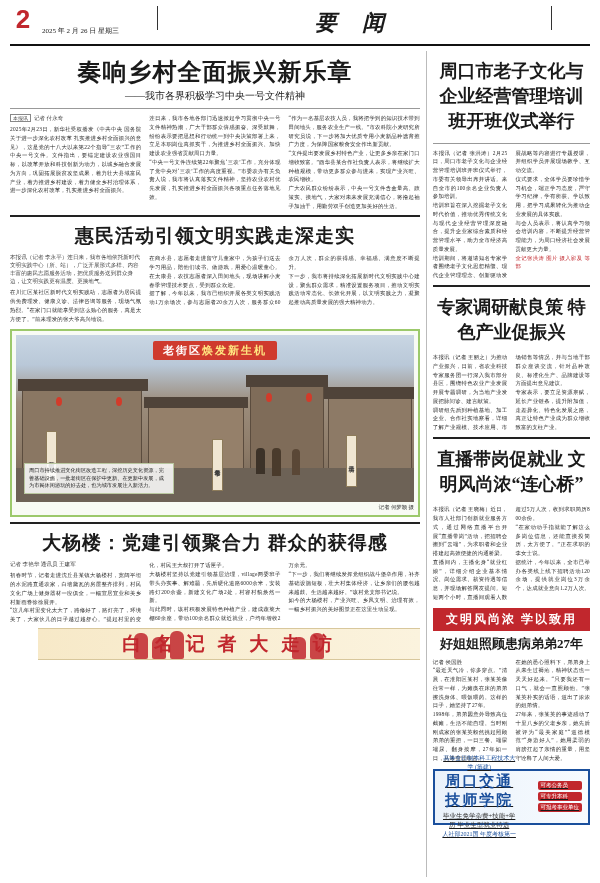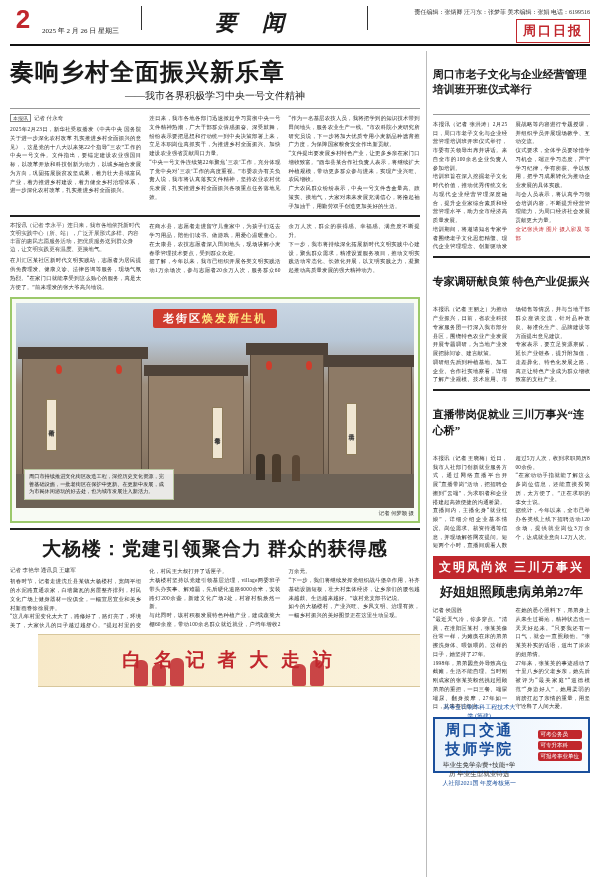--- a/index.html
+++ b/index.html
@@ -46,21 +46,21 @@
 
   
   .body-wrap { display:flex; gap:6px; margin-top:5px; height:826px; }
   .col-left { width:412px; position:relative; }
   .col-right { width:158px; position:relative; }
 
   .rule-v { width:1px; background:#bbb; }
 
   
   .h1 {
-    font-size:24px; font-weight:bold; text-align:left; letter-spacing:1px;
+    font-size:24px; font-weight:bold; text-align:center; letter-spacing:1px;
     line-height:1.25; margin:6px 0 2px 0;
   }
   .h1-sub { font-size:10px; text-align:center; color:#222; margin-bottom:5px; }
   .h2 {
     font-size:19px; font-weight:bold; text-align:center; letter-spacing:1px;
     margin:6px 0 5px 0;
   }
 
   .hr-thin { border-top:1px solid #999; margin:5px 0; }
   .hr-thick { border-top:2px solid #222; margin:5px 0; }
@@ -77,21 +77,21 @@
     display:inline-block; border:1px solid #888; font-size:5px; padding:0 2px;
     margin-right:3px; color:#444;
   }
   .end { color:#c1272d; }
 
   
   .photo-block {
     border:2px solid #9cc96b; padding:4px; margin:6px 0 4px 0; background:#f8fbf4;
   }
   .photo {
-    position:relative; height:205px; overflow:hidden;
+    position:relative; height:167px; overflow:hidden;
     background:linear-gradient(#c9d6e3 0%, #b9c8d8 18%, #9c8d7c 40%, #8d7b68 70%, #6f6052 100%);
   }
   .ph-banner {
     position:absolute; top:6px; left:50%; transform:translateX(-50%);
     background:#cf3b2e; color:#fff; font-size:11px; font-weight:bold;
     padding:2px 10px; letter-spacing:2px; white-space:nowrap;
     border-radius:2px;
   }
   .ph-banner .hl { color:#ffe680; }
   .bldg {
@@ -108,49 +108,49 @@
   }
   .ph-caption {
     position:absolute; left:8px; bottom:8px; width:150px;
     background:rgba(255,255,255,0.86); border:1px solid #b9c79f;
     font-size:5.2px; line-height:1.5; padding:3px 4px; color:#222;
   }
   .ph-credit { text-align:right; font-size:5.4px; color:#333; margin-top:2px; }
 
   
   .rbox-title {
-    font-size:11px; font-weight:bold; text-align:left; line-height:1.4;
-    margin:16px 0;
+    font-size:18px; font-weight:bold; text-align:center; line-height:1.4;
+    margin:8px 0;
   }
   .redbar {
     background:#c1272d; color:#fff; font-size:12px; font-weight:bold;
     text-align:center; letter-spacing:2px; padding:3px 0; margin:6px 0 4px 0;
   }
   .r-sub { font-size:13px; font-weight:bold; text-align:center; margin:3px 0 5px 0; }
 
   
   .walk-banner {
-    position:relative; height:53px; margin-top:4px; overflow:hidden;
+    position:relative; height:32px; margin-top:4px; overflow:hidden;
     background:linear-gradient(90deg,#f7e9c8,#fbf3de);
     border-top:1px solid #d8c79c; border-bottom:1px solid #d8c79c;margin-left:28px;
   }
   .walk-text {
     position:absolute; left:50%; top:50%; transform:translate(-50%,-50%);
     font-size:19px; font-weight:bold; color:#c1272d; letter-spacing:4px;
     white-space:nowrap;
   }
   .walk-fig {
     position:absolute; bottom:0; width:14px; height:26px; background:#c1272d;
     border-radius:6px 6px 2px 2px; opacity:.85;
   }
 
   .ad-box {
     border:2px solid #1a4f9c; margin-top:6px; padding:19px 6px;
     background:linear-gradient(90deg,#eaf2fb,#f7fbff);
-    display:flex; align-items:center; gap:20px; height:56px;
+    display:flex; align-items:center; gap:20px; height:56px;text-decoration:underline;
   }
   .ad-main { flex:1; text-align:center; }
   .ad-small { font-size:6px; color:#1a4f9c; }
   .ad-title { font-size:15px; font-weight:bold; color:#1a4f9c; letter-spacing:2px; }
   .ad-sub { font-size:6.5px; color:#333; margin-top:2px; }
   .ad-badges { display:flex; flex-direction:column; gap:2px; }
   .badge {
     background:#c1272d; color:#fff; font-size:5.5px; padding:1px 3px; border-radius:2px;
     white-space:nowrap;
   }
@@ -160,24 +160,20 @@
 
 <div class="page">
 
   <div class="masthead">
     <div class="page-num">2</div>
     <div class="mast-date">2025 年 2 月 26 日 星期三</div>
     <div class="mast-center">
       <div class="mast-rule-l"></div>
       <div class="mast-rule-r"></div>
       <div class="mast-title">要 闻</div>
-    </div>
-    <div class="mast-right">
-      <div class="mast-credits">责任编辑：张炳卿  汪习东：张梦菲  美术编辑：张娟  电话：6199516</div>
-      <div class="logo-box">周口日报</div>
     </div>
   </div>
 
   <div class="body-wrap">
 
     <div class="col-left">
 
       <div class="h1">奏响乡村全面振兴新乐章</div>
       <div class="h1-sub">——我市各界积极学习中央一号文件精神</div>
       <div class="hr-thin"></div>
@@ -186,20 +182,21 @@
         <div class="txt">2025年2月23日，新华社受权播发《中共中央 国务院关于进一步深化农村改革 扎实推进乡村全面振兴的意见》，这是党的十八大以来第22个指导“三农”工作的中央一号文件。文件指出，要锚定建设农业强国目标，以改革开放和科技创新为动力，以城乡融合发展为方向，巩固拓展脱贫攻坚成果，着力壮大县域富民产业，着力推进乡村建设，着力健全乡村治理体系，进一步深化农村改革，扎实推进乡村全面振兴。</div>
         <div class="txt">连日来，我市各地各部门迅速掀起学习贯彻中央一号文件精神热潮，广大干部群众倍感振奋、深受鼓舞，纷纷表示要把思想和行动统一到中央决策部署上来，立足本职岗位真抓实干，为推进乡村全面振兴、加快建设农业强省贡献周口力量。</div>
         <div class="txt">“中央一号文件连续第22年聚焦‘三农’工作，充分体现了党中央对‘三农’工作的高度重视。”市委农办有关负责人说，我市将认真落实文件精神，坚持农业农村优先发展，扎实推进乡村全面振兴各项重点任务落地见效。</div>
         <div class="txt">“作为一名基层农技人员，我将把学到的知识技术带到田间地头，服务农业生产一线。”市农科院小麦研究所研究员说，下一步将加大优质专用小麦新品种选育推广力度，为保障国家粮食安全作出新贡献。</div>
         <div class="txt">“文件提出要发展乡村特色产业，让更多乡亲在家门口增收致富。”西华县某合作社负责人表示，将继续扩大种植规模，带动更多群众参与进来，实现产业兴旺、农民增收。</div>
         <div class="txt">广大农民群众纷纷表示，中央一号文件含金量高、政策实、接地气，大家对未来发展充满信心，将撸起袖子加油干，用勤劳双手创造更加美好的生活。</div>
       </div>
 
       <div class="hr-thick"></div>
 
+      <div class="h2">惠民活动引领文明实践走深走实</div>
       <div class="cols3">
         <div class="byline">本报讯（记者 李永平）连日来，我市各地依托新时代文明实践中心（所、站），广泛开展形式多样、内容丰富的惠民志愿服务活动，把优质服务送到群众身边，让文明实践更有温度、更接地气。</div>
         <div class="txt">在川汇区某社区新时代文明实践站，志愿者为居民提供免费理发、健康义诊、法律咨询等服务，现场气氛热烈。“在家门口就能享受到这么贴心的服务，真是太方便了。”前来理发的张大爷高兴地说。</div>
         <div class="txt">在商水县，志愿者走进留守儿童家中，为孩子们送去学习用品，陪他们读书、做游戏，用爱心温暖童心。在太康县，农技志愿者深入田间地头，现场讲解小麦春季管理技术要点，受到群众欢迎。</div>
         <div class="txt">据了解，今年以来，我市已组织开展各类文明实践活动1万余场次，参与志愿者20余万人次，服务群众60余万人次，群众的获得感、幸福感、满意度不断提升。</div>
         <div class="txt">下一步，我市将持续深化拓展新时代文明实践中心建设，聚焦群众需求，精准设置服务项目，推动文明实践活动常态化、长效化开展，以文明实践之力，凝聚起推动高质量发展的强大精神动力。</div>
       </div>
 
       <div class="photo-block">
         <div class="photo">
@@ -280,29 +277,29 @@
 
       <div class="rbox-title">专家调研献良策 特色产业促振兴</div>
       <div class="cols2">
         <div class="txt">本报讯（记者 王丽之）为推动产业振兴，日前，省农业科技专家服务团一行深入我市部分县区，围绕特色农业产业发展开展专题调研，为当地产业发展把脉问诊、建言献策。</div>
         <div class="txt">调研组先后到种植基地、加工企业、合作社实地察看，详细了解产业规模、技术应用、市场销售等情况，并与当地干部群众座谈交流，针对品种改良、标准化生产、品牌建设等方面提出意见建议。</div>
         <div class="txt">专家表示，要立足资源禀赋，延长产业链条，提升附加值，走差异化、特色化发展之路，真正让特色产业成为群众增收致富的支柱产业。</div>
       </div>
 
       <div class="hr-thick"></div>
 
-      <div class="rbox-title">直播带岗促就业 三川万事兴“连心桥”</div>
+      <div class="rbox-title">直播带岗促就业 文明风尚浓“连心桥”</div>
       <div class="cols2">
         <div class="txt">本报讯（记者 王晓梅）近日，我市人社部门创新就业服务方式，通过网络直播平台开展“直播带岗”活动，把招聘会搬到“云端”，为求职者和企业搭建起高效便捷的沟通桥梁。</div>
         <div class="txt">直播间内，主播化身“就业红娘”，详细介绍企业基本情况、岗位需求、薪资待遇等信息，并现场解答网友提问。短短两个小时，直播间观看人数超过5万人次，收到求职简历800余份。</div>
         <div class="txt">“在家动动手指就能了解这么多岗位信息，还能直接投简历，太方便了。”正在求职的李女士说。</div>
         <div class="txt">据统计，今年以来，全市已举办各类线上线下招聘活动120余场，提供就业岗位3万余个，达成就业意向1.2万人次。</div>
       </div>
 
-      <div class="redbar">文明风尚浓 三川万事兴</div>
+      <div class="redbar">文明风尚浓 学以致用</div>
       <div class="r-sub">好姐姐照顾患病弟弟27年</div>
       <div class="cols2">
         <div class="txt">记者 侯国胜</div>
         <div class="txt">“最近天气冷，你多穿点。”清晨，在淮阳区某村，张某英像往常一样，为瘫痪在床的弟弟擦洗身体、喂饭喂药。这样的日子，她坚持了27年。</div>
         <div class="txt">1998年，弟弟因意外导致高位截瘫，生活不能自理。当时刚刚成家的张某英毅然挑起照顾弟弟的重担，一日三餐、端屎端尿、翻身按摩，27年如一日，从未有过怨言。</div>
         <div class="txt">在她的悉心照料下，弟弟身上从未生过褥疮，精神状态也一天天好起来。“只要我还有一口气，就会一直照顾他。”张某英朴实的话语，道出了浓浓的姐弟情。</div>
         <div class="txt">27年来，张某英的事迹感动了十里八乡的父老乡亲，她先后被评为“最美家庭”“道德模范”“身边好人”，她用柔弱的肩膀扛起了亲情的重量，用坚守诠释了人间大爱。</div>
       </div>
 
       <div class="ad-box">

